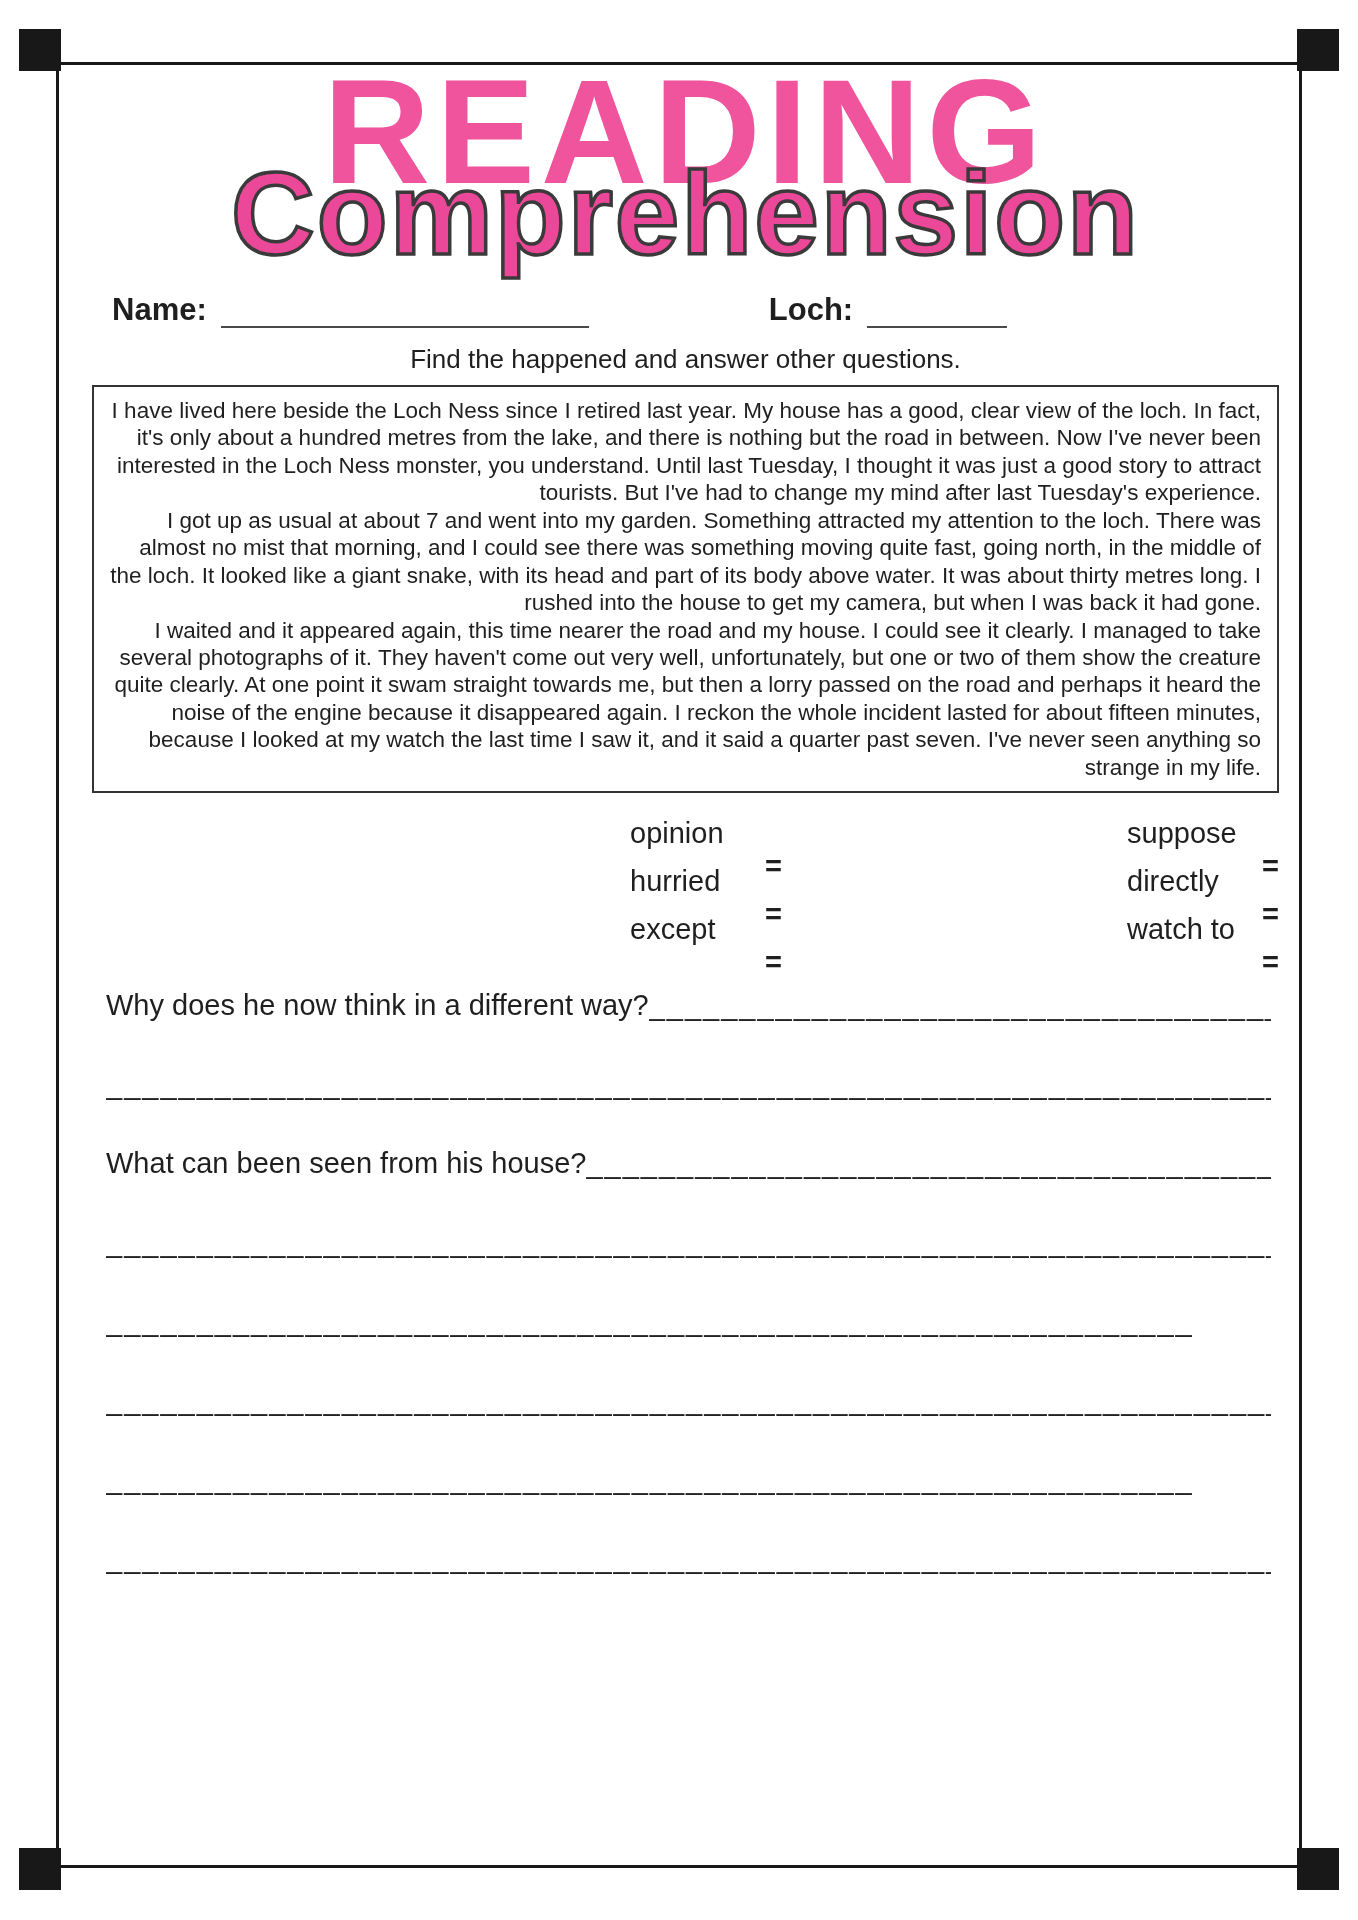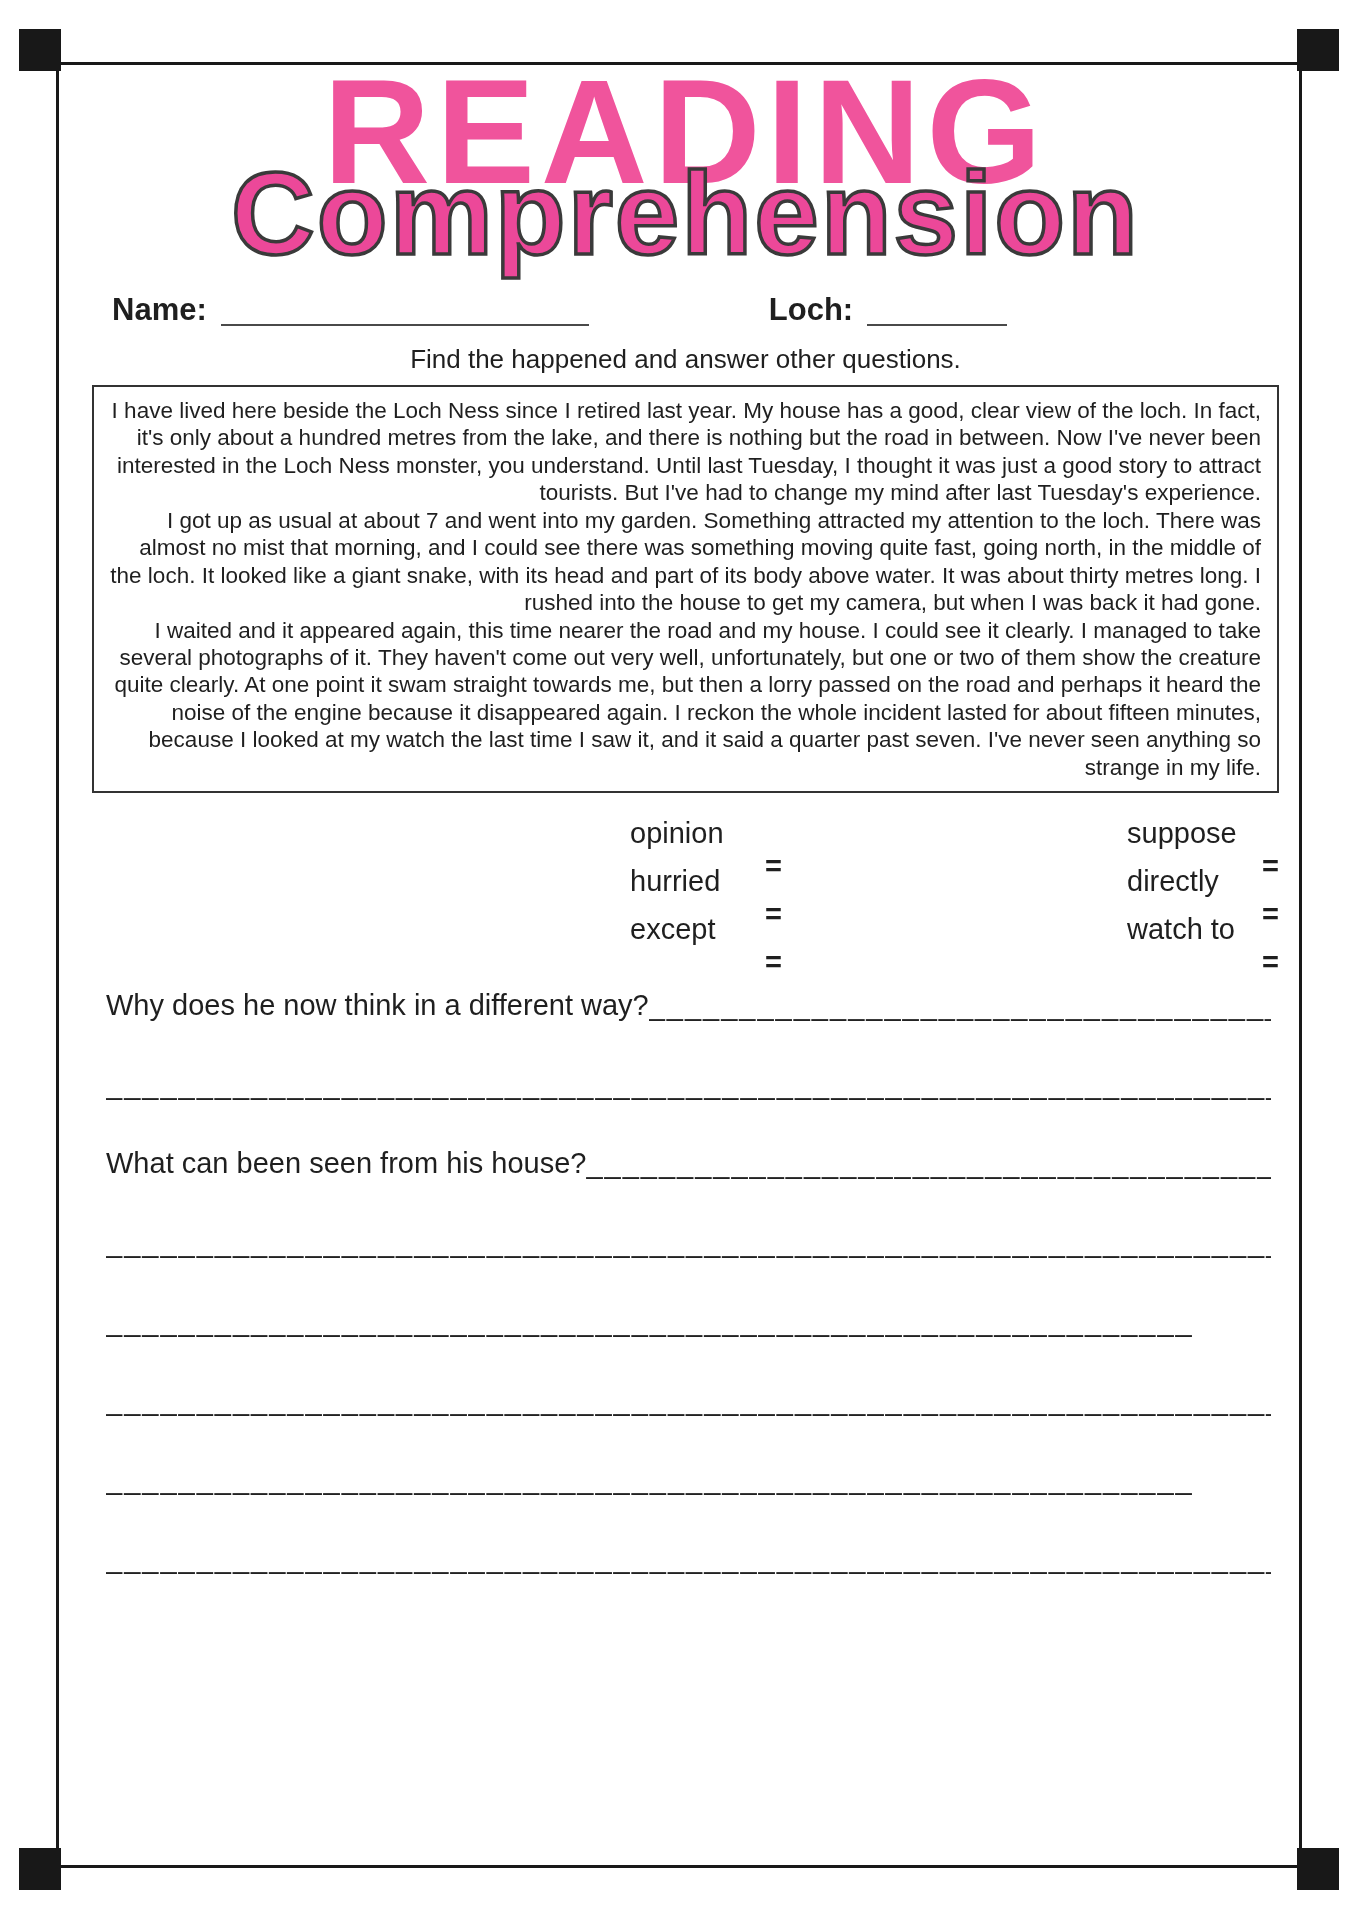--- a/index.html
+++ b/index.html
@@ -18,21 +18,21 @@
   .title1{
     text-align:center;font-size:148px;font-weight:bold;line-height:1;
     color:#f0549c;letter-spacing:6px;margin-top:58px;
   }
   .title2{
     text-align:center;font-size:116px;font-weight:bold;line-height:1;
     color:#ec4899;-webkit-text-stroke:3.5px #3a3a3a;letter-spacing:2px;
     margin-top:-50px;position:relative;z-index:2;
   }
 
-  .meta{display:flex;align-items:flex-start;margin-top:20px;font-size:31px;font-weight:bold;padding-left:20px;}
+  .meta{display:flex;align-items:flex-end;margin-top:20px;font-size:31px;font-weight:bold;padding-left:20px;}
   .write-line{border-bottom:2.5px solid #4a4a4a;height:32px;}
   .name-line{width:368px;margin-left:14px;}
   .date-label{margin-left:180px;}
   .date-line{width:140px;margin-left:14px;}
 
   .instruction{text-align:center;font-size:26px;margin-top:16px;}
 
   .passage-box{
     border:2.5px solid #333333;margin-top:10px;padding:10px 16px;
     font-size:22.5px;line-height:1.22;text-align:right;

